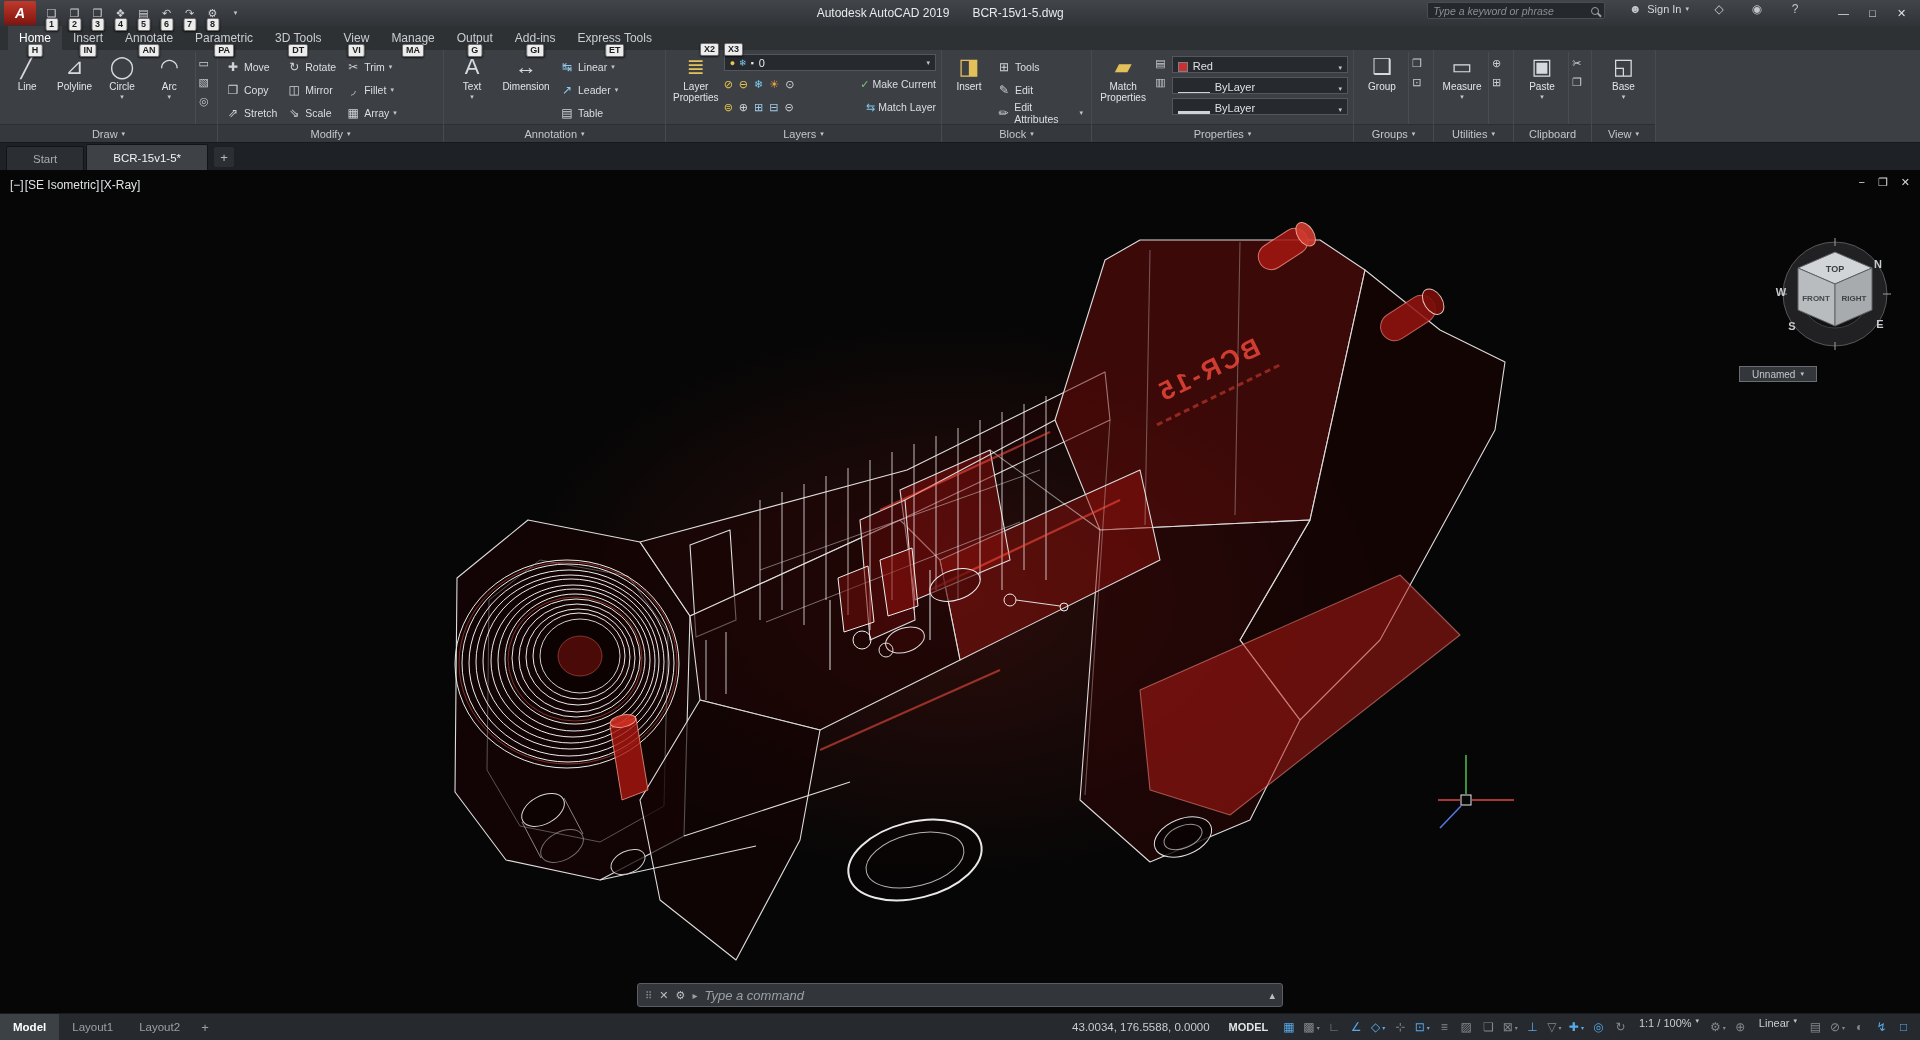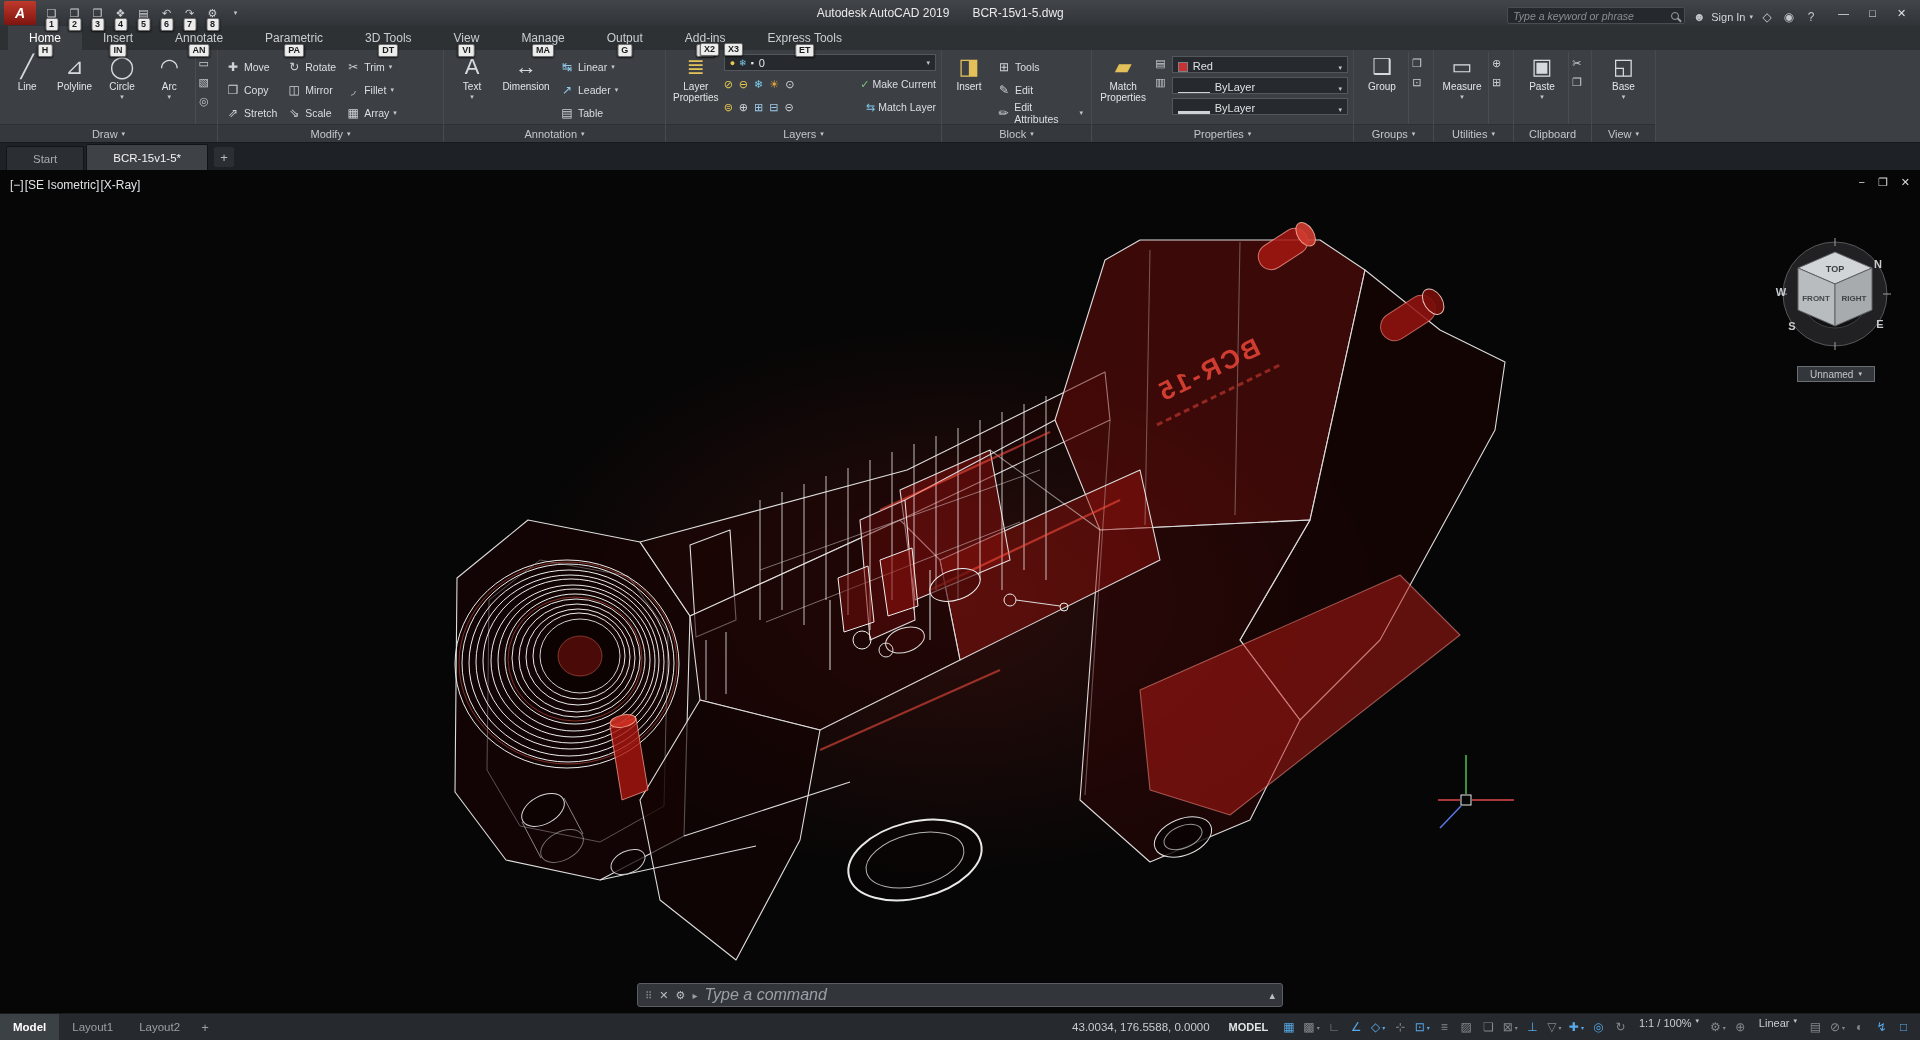--- a/index.html
+++ b/index.html
@@ -9,36 +9,36 @@
 
   
   .titlebar{height:26px;background:linear-gradient(#42454a,#303337);display:flex;align-items:center;position:relative;z-index:60;padding:0 4px;flex:0 0 26px}
   .app-button{width:32px;height:24px;display:flex;align-items:center;justify-content:center;background:linear-gradient(#c03a2b,#7e1410);border-radius:2px;margin-right:6px}
   .app-a{color:#fff;font-weight:bold;font-size:14px;font-style:italic}
   .qat{display:flex;align-items:center;gap:4px}
   .qat-btn{position:relative;width:19px;height:19px;display:flex;align-items:center;justify-content:center;color:#ccd0d3;font-size:11px}
   .keytip{position:absolute;background:#ececec;color:#1d1d1d;font-size:9px;font-weight:bold;line-height:11px;padding:0 3px;border:1px solid #6d6d6d;border-radius:2px;box-shadow:0 1px 2px rgba(0,0,0,.7);z-index:80;white-space:nowrap}
   .qat-keytip{left:50%;transform:translateX(-50%);bottom:-8px}
   .title-text{position:absolute;left:50%;transform:translateX(-58%);top:0;height:26px;display:flex;align-items:center;gap:23px;font-size:12px;color:#e8eaec;pointer-events:none}
-  .title-right{margin-left:auto;display:flex;align-items:flex-end;gap:6px}
+  .title-right{margin-left:auto;display:flex;align-items:flex-start;gap:22px}
   .search{width:178px;height:17px;background:#25282c;border:1px solid #494c50;border-radius:2px;display:flex;align-items:center;padding:0 5px;gap:4px}
   .search input{flex:1;background:transparent;border:none;outline:none;color:#c8ccd0;font-size:10.5px;font-style:italic;min-width:0}
   .search input::placeholder{color:#8a8f94;font-style:italic}
   .mag{width:8px;height:8px;border:1.5px solid #9ba0a4;border-radius:50%;position:relative;flex:0 0 8px}
   .mag::after{content:"";position:absolute;width:5px;height:1.5px;background:#9ba0a4;transform:rotate(45deg);right:-4px;bottom:-2px}
   .signin{display:flex;align-items:center;gap:4px;color:#d3d6d9;font-size:11px}
   .tb-icon{color:#c3c7ca;font-size:12px;width:16px;text-align:center}
   .caret{font-size:7px;color:#c3c7cb}
   .win-btns{display:flex;margin-left:4px}
   .win-btn{width:29px;height:22px;display:flex;align-items:center;justify-content:center;color:#e0e3e5;font-size:11px}
 
   
   .ribbon{background:#3c4045;position:relative;z-index:50;flex:0 0 117px}
   .ribbon-tabs{height:24px;background:#2e3134;display:flex;align-items:stretch;padding-left:8px}
-  .rtab{position:relative;padding:0 21px;font-size:12px;color:#c9cdd1;display:flex;align-items:center}
+  .rtab{position:relative;padding:0 11px;font-size:12px;color:#c9cdd1;display:flex;align-items:center}
   .rtab.active{background:#3c4045;color:#fff}
   .tab-keytip{left:50%;transform:translateX(-50%);bottom:-7px}
   .float-keytip{top:17px}
   .ribbon-body{height:93px;display:flex;align-items:stretch;border-bottom:1px solid #17191c}
   .panel{display:flex;flex-direction:column;border-right:1px solid #474b50;flex:0 0 auto}
   .panel-content{height:75px;display:flex;padding:2px 5px 0;gap:3px}
   .panel-footer{height:18px;display:flex;align-items:center;justify-content:center;gap:4px;font-size:11px;color:#c3c7cb;background:#35393d;border-top:1px solid #2c2f33}
   .bigbtn{width:46px;display:flex;flex-direction:column;align-items:center;padding-top:2px;gap:1px;color:#e2e5e7}
   .bigbtn.wide{width:56px}
   .bicon{font-size:22px;line-height:26px;color:#d6dade}
@@ -82,26 +82,26 @@
   .ftab.active{background:#3e4247;color:#f2f4f5;height:26px}
   .ftab-new{width:20px;height:20px;margin:0 0 3px 4px;display:flex;align-items:center;justify-content:center;color:#b9bdc1;font-size:13px;background:#2b2f33;border-radius:2px}
 
   
   .canvas{flex:1;position:relative;background:#060606;overflow:hidden}
   .model{position:absolute;inset:0;width:100%;height:100%}
   .vp-controls{position:absolute;left:10px;top:8px;display:flex;gap:1px;font-size:12px;color:#dfe2e4;z-index:5}
   .vp-controls span{cursor:default}
   .doc-controls{position:absolute;right:10px;top:6px;display:flex;gap:13px;color:#d6d9db;font-size:11px;z-index:5}
   .viewcube{position:absolute;left:1760px;top:46px;width:150px;height:150px;z-index:5}
-  .vc-label{position:absolute;left:1797px;top:196px;width:78px;height:16px;background:rgba(60,64,68,.85);border:1px solid #686d72;display:flex;align-items:center;justify-content:center;gap:5px;font-size:10px;color:#c3c7cb;z-index:5}
+  .vc-label{position:absolute;left:1739px;top:196px;width:78px;height:16px;background:rgba(60,64,68,.85);border:1px solid #686d72;display:flex;align-items:center;justify-content:center;gap:5px;font-size:10px;color:#c3c7cb;z-index:5}
   .cmdline{position:absolute;left:637px;top:813px;width:646px;height:24px;background:rgba(54,57,62,.93);border:1px solid #5a5e63;border-radius:3px;display:flex;align-items:center;padding:0 7px;gap:7px;z-index:6}
   .cmd-grip{color:#8a8f94;font-size:10px}
   .cmd-ic{color:#b9bec2;font-size:11px}
   .cmd-prompt{color:#9aa0a5;font-size:10px}
-  .cmdline input{flex:1;background:transparent;border:none;outline:none;color:#7dd3fc;font-size:16px;font-style:italic;min-width:0}
+  .cmdline input{flex:1;background:transparent;border:none;outline:none;color:#7dd3fc;font-size:13px;font-style:italic;min-width:0}
   .cmdline input::placeholder{color:#9aa0a5;font-style:italic}
 
   
   .statusbar{height:27px;background:#26292d;border-top:1px solid #191c1f;display:flex;align-items:center;padding:0 6px 0 0;flex:0 0 27px}
   .stabs{display:flex;height:27px;align-items:stretch}
   .stab{padding:0 13px;display:flex;align-items:center;font-size:11.5px;color:#9ba0a5}
   .stab.active{background:#3c4146;color:#fff;font-weight:bold}
   .stab-new{width:24px;display:flex;align-items:center;justify-content:center;color:#9ba0a5;font-size:13px}
   .status-right{margin-left:auto;display:flex;align-items:center;gap:1px}
   .coords{font-size:11.5px;color:#c9cdd1;margin-right:9px}

